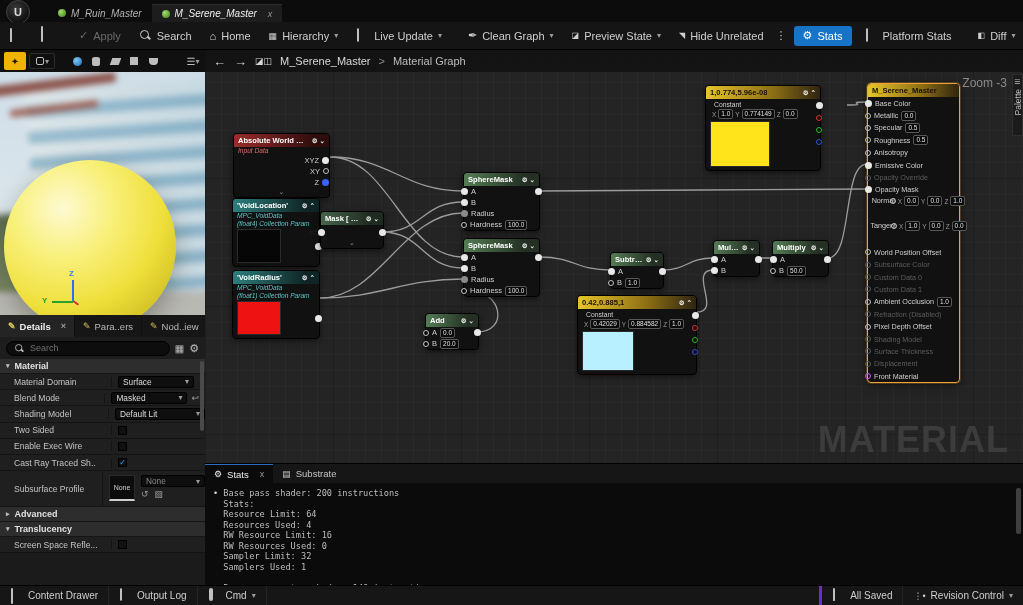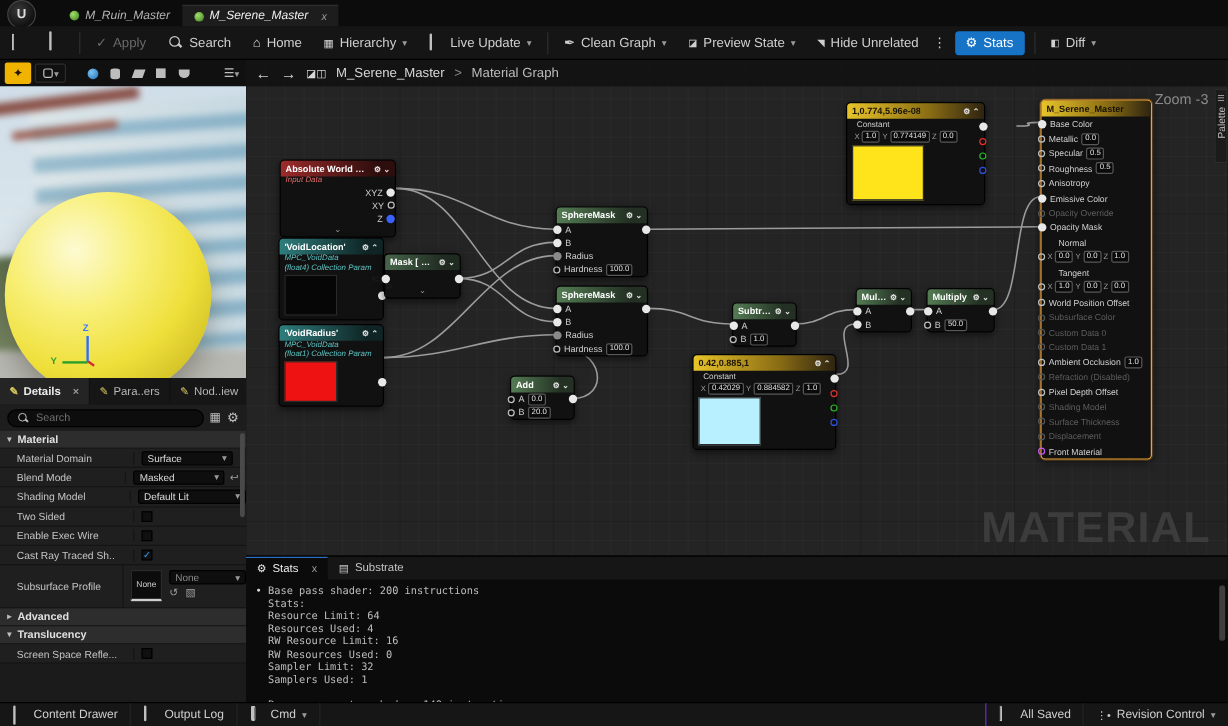--- a/index.html
+++ b/index.html
@@ -105,21 +105,21 @@
   .pin.h { background:transparent; border:1.5px solid #c0c0c0; width:6px; height:6px; }
   .pin.dim { background:#8a8a8a; }
   .nrow { display:flex; align-items:center; gap:3px; height:11px; position:relative; padding:0 3px; }
   .vbox { background:#0a0a0a; border:1px solid #585858; border-radius:2px; padding:0 2px; font-size:6.5px; color:#e0e0e0; line-height:8px; }
   .chev-bottom { text-align:center; color:#9a9a9a; font-size:7px; height:9px; line-height:7px; }
   .n-preview { border:1px solid #2a2a2a; margin:2px 0 3px 4px; }
   .outpin-col { position:absolute; right:-3px; display:flex; flex-direction:column; gap:6px; }
   #master { border:1.5px solid #f0a232 !important; box-shadow:0 0 0 1px rgba(240,162,50,.25), 0 2px 8px rgba(0,0,0,.6) !important; }
   .mrow { display:flex; align-items:center; gap:3px; height:12.4px; padding:0 4px; position:relative; font-size:7.2px; }
   .mrow.dis { color:#5d5d5d; }
-  .mvec { height:25px; flex-direction:column; align-items:flex-start; justify-content:center; gap:2px; }
+  .mvec { height:25px; align-items:flex-start; justify-content:center; gap:2px; }
   .mvec .vecline { display:flex; gap:2px; align-items:center; font-size:6.4px; color:#9a9a9a; }
 
   
   #stats-panel { position:absolute; left:205px; top:463px; width:818px; height:122px; background:#0b0b0b; border-top:1px solid #000; }
   #stats-tabs { height:19px; background:#161616; display:flex; align-items:flex-end; }
   .stats-tab { display:flex; align-items:center; gap:5px; height:19px; padding:0 9px; font-size:9.5px; color:#c4c4c4; }
   .stats-tab.active { background:#0b0b0b; color:#ececec; border-top:1px solid #2a6fc2; }
   #stats-body { padding:5px 0 0 8px; font-family:"DejaVu Sans Mono", monospace; font-size:8.6px; line-height:10.5px; color:#bdbdbd; }
   .stat-line { white-space:pre; }
   .stat-line .bullet { color:#d8d8d8; }
@@ -192,20 +192,24 @@
       <span class="chev">▾</span>
   </div>
   <div class="tb-btn">
     <span style="font-size:8px;">◥</span>
       <span>Hide Unrelated</span>
   </div>
   <div class="tb-btn" style="padding:0 3px;">⋮</div>
   <div class="tb-btn primary">
     <span>⚙</span>
       <span>Stats</span>
+  </div>
+  <div class="tb-btn">
+    <span class="uicon"><span class="box-ic"></span></span>
+      <span>Platform Stats</span>
   </div>
   <div class="tb-sep"></div>
   <div class="tb-btn">
     <span style="font-size:8px;">◧</span>
       <span>Diff</span>
       <span class="chev">▾</span>
   </div>
 </div>
 
 <div id="vp-toolbar">
@@ -797,21 +801,21 @@
   <div class="sb-item">
     <span class="uicon"><span class="box-ic"></span></span>
     <span>Output Log</span>
   </div>
   <div class="sb-item">
     <span class="uicon"><span class="box-ic" style="border-left-width:3px;"></span></span>
     <span>Cmd</span>
       <span class="chev">▾</span>
   </div>
   <div class="sb-right">
-    <div class="sb-item" style="border-right:none; border-left:1px solid #6d28d9;">
+    <div class="sb-item" style="border-right:none; border-left:3px solid #6d28d9;">
       <span class="uicon"><span class="box-ic" style="border-radius:2px 4px 2px 2px;"></span></span>
       <span>All Saved</span>
     </div>
     <div class="sb-item" style="border-right:none; border-left:1px solid #242424;">
       <span style="font-size:9px;">⋮•</span>
       <span>Revision Control</span>
         <span class="chev">▾</span>
     </div>
   </div>
 </div>

